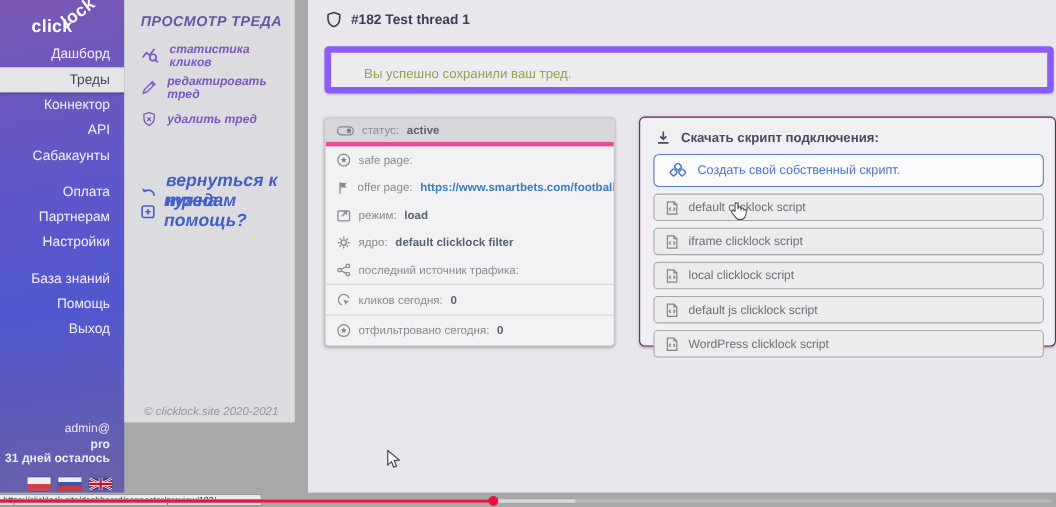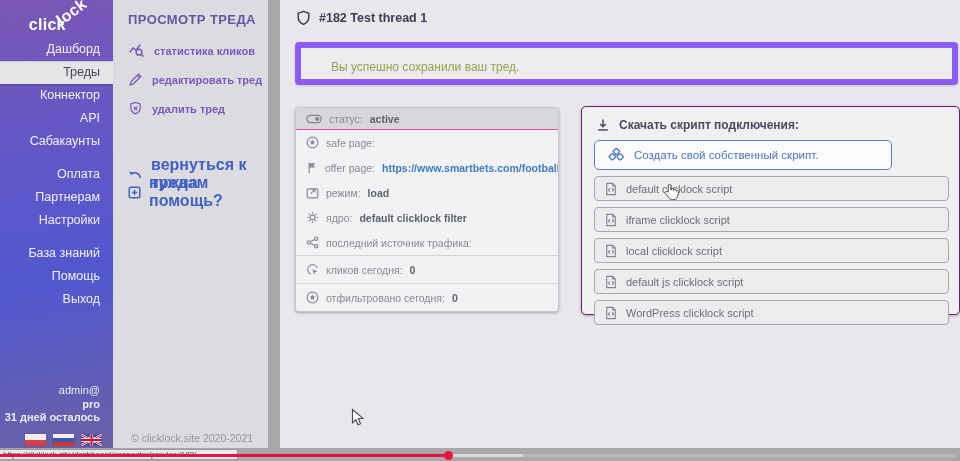--- a/index.html
+++ b/index.html
@@ -20,21 +20,21 @@
   .account{position:absolute;top:384px;right:13px;text-align:right;color:#ece9f5;font-size:11px;line-height:13.5px;}
   .account .plan{font-weight:bold;}
   .account .days{font-weight:bold;}
   .flags{position:absolute;top:434px;right:11px;display:flex;gap:7px;}
   .flag{width:21px;height:12px;box-shadow:0 0 1px rgba(0,0,0,.4);}
   .flag-pl{background:linear-gradient(to bottom,#efefef 50%,#d4404a 50%);}
   .flag-ru{background:linear-gradient(to bottom,#efefef 33%,#3a55b4 33%,#3a55b4 66%,#d0392e 66%);}
   .flag-uk svg{display:block;}
 
   
-  .menu-col{position:absolute;left:113px;top:0;width:155px;height:448px;background:#dcdbdf;}
+  .menu-col{position:absolute;left:113px;top:0;width:155px;height:384px;background:#dcdbdf;font-style:italic;}
   .menu-title{position:absolute;top:12px;left:15px;font-size:13px;font-weight:bold;letter-spacing:.4px;color:#6058a4;}
   .menu-actions{position:absolute;top:40px;left:15px;}
   .menu-action{display:flex;align-items:center;gap:9px;height:21px;margin-bottom:8px;cursor:pointer;
                color:#7a58c0;font-size:11px;font-weight:bold;}
   .menu-links{position:absolute;top:165px;left:15px;}
   .menu-link{display:flex;align-items:center;gap:8px;height:18px;cursor:pointer;
              color:#4161c8;font-size:16px;font-weight:bold;}
   .col-footer{position:absolute;bottom:4px;left:18px;font-size:10.5px;color:#97959c;}
 
   
@@ -44,39 +44,39 @@
   .success-box{position:absolute;left:15px;top:42px;width:663px;height:43px;box-sizing:border-box;
                background:#ecebee;border:6px solid #8b5cf6;border-radius:4px;
                box-shadow:0 1px 2px rgba(0,0,0,.15);}
   .success-text{margin:12px 0 0 30px;font-size:12px;color:#99a14f;}
 
   
   .status-card{position:absolute;left:15px;top:107px;width:264px;box-sizing:border-box;
                background:#f2f1f4;border:1px solid #c9c7cd;border-radius:4px;
                box-shadow:0 1px 3px rgba(0,0,0,.28);overflow:hidden;}
   .status-head{display:flex;align-items:center;gap:7px;height:21px;padding:0 10px;
-               background:#d8d6da;border-bottom:1px solid #ec4899;font-size:10.5px;}
+               background:#d8d6da;border-bottom:4px solid #ec4899;font-size:10.5px;}
   .status-row{display:flex;align-items:center;gap:7px;height:25px;padding:0 10px;font-size:10.5px;
               white-space:nowrap;overflow:hidden;}
   .counter-row{display:flex;align-items:center;gap:7px;height:27px;padding:0 10px;font-size:10.5px;
                border-top:1px solid #d6d4da;}
   .lbl{color:#8a8a92;}
   .val{color:#5b6370;font-weight:bold;}
   .lnk{color:#3c7cc4;font-weight:bold;cursor:pointer;}
   .row-icon{display:inline-flex;flex:none;align-items:center;}
 
   
   .scripts-card{position:absolute;left:301px;top:106px;width:379px;height:209px;box-sizing:border-box;
                 background:#f0eff2;border:1px solid #701a75;border-radius:5px;
                 box-shadow:0 1px 3px rgba(0,0,0,.28);}
   .scripts-head{display:flex;align-items:center;gap:9px;margin:11px 0 2px 14px;
                 font-size:12px;font-weight:bold;color:#4a4a63;}
   .create-btn{display:flex;align-items:center;gap:9px;margin:8px 12px 0 12px;height:30px;
               background:#fbfbfd;border:1.5px solid #5b7fd0;border-radius:5px;padding:0 0 0 13px;
-              font-size:11.5px;color:#4a77c8;cursor:pointer;box-sizing:border-box;width:298px;text-align:left;}
+              font-size:11.5px;color:#4a77c8;cursor:pointer;box-sizing:border-box;width:355px;text-align:left;}
   .script-btn{display:flex;align-items:center;gap:9px;margin:6px 12px 0 12px;height:25px;
               background:#ecebee;border:1px solid #a9a7ae;border-radius:4px;padding:0 0 0 10px;
               font-size:11px;color:#6e6e76;cursor:pointer;box-sizing:border-box;width:355px;text-align:left;
               font-family:"Liberation Sans",sans-serif;}
   button{font-family:"Liberation Sans",sans-serif;}
 
   
   .bottombar{position:absolute;left:0;top:448px;width:960px;height:13px;background:#a8a8ab;}
   .url-tooltip{position:absolute;left:0;top:1px;width:238px;height:11px;box-sizing:border-box;
                background:#eceaec;border:1px solid #98969c;border-left:none;

